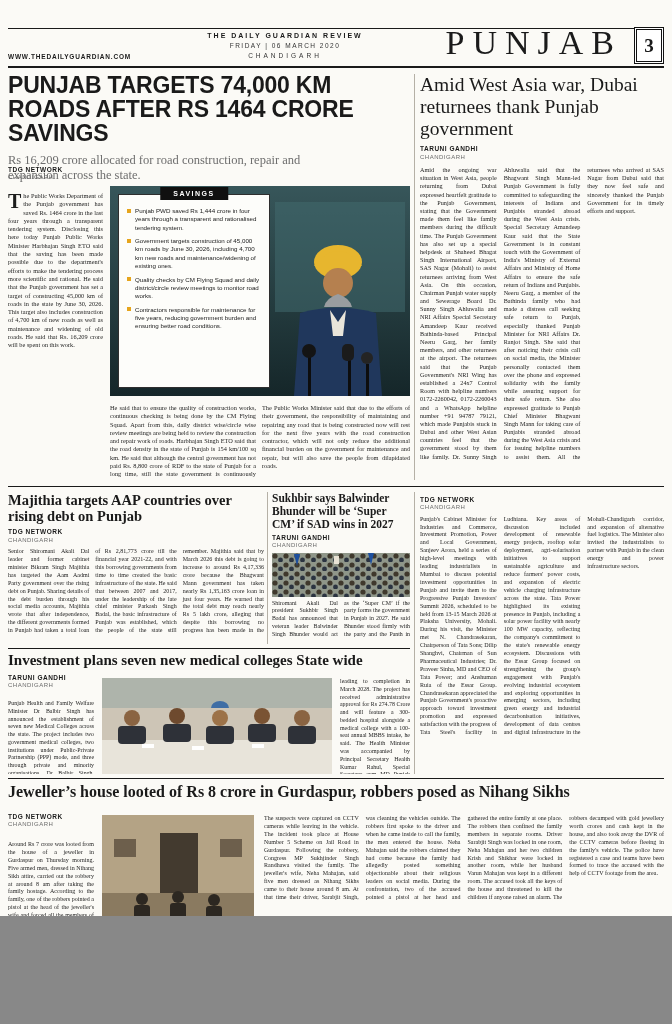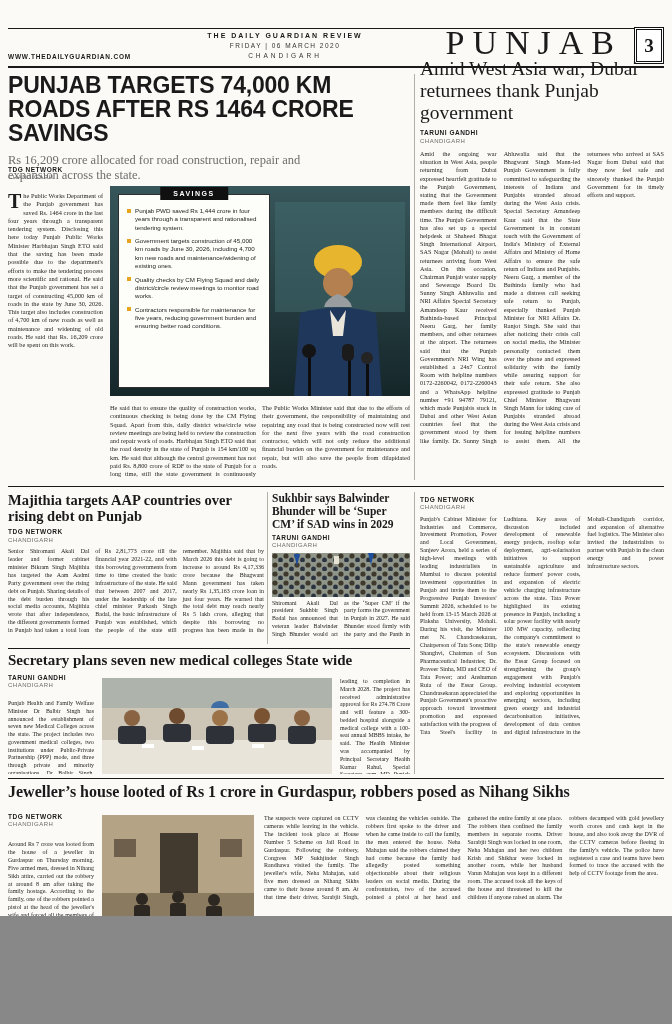--- a/index.html
+++ b/index.html
@@ -42,21 +42,21 @@
   
   .savings{position:absolute;left:8px;top:8px;width:152px;height:194px;background:#fdfdfa;
            border:1px solid #2e2e2e;box-sizing:border-box;padding:12px 8px 4px;}
   .savings-tab{position:absolute;top:-8px;left:50%;transform:translateX(-50%);background:#101010;color:#fff;
                font:700 7px "Liberation Sans",sans-serif;letter-spacing:1.5px;padding:3px 13px;white-space:nowrap;}
   .savings-list{list-style:none;margin:0;padding:0;font:400 6.2px "Liberation Sans",sans-serif;line-height:1.35;text-align:left;}
   .savings-list li{position:relative;padding-left:8px;margin-bottom:5px;}
   .savings-list li::before{content:"";position:absolute;left:0;top:1.5px;width:4px;height:4px;background:#e6a51d;}
 
   
-  .a-dubai{left:420px;top:58px;width:244px;height:406px;}
+  .a-dubai{left:420px;top:74px;width:244px;height:406px;}
   .hl-serif-lg{margin:0;font:400 19.5px "Liberation Serif",serif;line-height:1.12;}
   .a-dubai .byline{margin-top:6px;}
   .a-dubai .bt{margin-top:5px;height:296px;column-count:3;column-gap:7px;font-size:6.2px;}
 
   
   .a-maj{left:8px;top:492px;width:256px;height:152px;}
   .hl-maj{margin:0;font:700 14.5px "Liberation Serif",serif;line-height:1.12;}
   .a-maj .byline{margin-top:4px;}
   .a-maj .bt{margin-top:4px;height:94px;column-count:3;column-gap:6px;font-size:6px;}
 
@@ -179,21 +179,21 @@
     <div class="byline">
       <div class="nm">TDG NETWORK</div>
       <div class="ct">CHANDIGARH</div>
     </div>
     <div class="bt">Senior Shiromani Akali Dal leader and former cabinet minister Bikram Singh Majithia has targeted the Aam Aadmi Party government over the rising debt on Punjab. Sharing details of the debt burden through his social media accounts, Majithia wrote that after independence, the different governments formed in Punjab had taken a total loan of Rs 2,81,773 crore till the financial year 2021-22, and with this borrowing governments from time to time created the basic infrastructure of the state. He said that between 2007 and 2017, under the leadership of the late chief minister Parkash Singh Badal, the basic infrastructure of Punjab was established, which the people of the state still remember. Majithia said that by March 2026 this debt is going to increase to around Rs 4,17,336 crore because the Bhagwant Mann government has taken nearly Rs 1,35,163 crore loan in just four years. He warned that the total debt may reach nearly Rs 5 lakh crore, alleging that despite this borrowing no progress has been made in the basic infrastructure of Punjab. He asked where the money promised from mining revenue and from plugging leakages has gone, and appealed to the people to question the government over what he termed wasteful expenditure.</div>
   </div>
 
   <div class="vrule" style="left:267px;top:492px;height:152px;"></div>
 
   <div class="art a-suk">
-    <h2 class="hl-suk">Sukhbir says Balwinder Bhunder will be ‘Super CM’ if SAD wins in 2029</h2>
+    <h2 class="hl-suk">Sukhbir says Balwinder Bhunder will be ‘Super CM’ if SAD wins in 2027</h2>
     <div class="byline">
       <div class="nm">TARUNI GANDHI</div>
       <div class="ct">CHANDIGARH</div>
     </div>
     <div class="photo-crowd">
       <svg viewBox="0 0 138 44" preserveAspectRatio="none">
         <rect width="138" height="44" fill="#8f9689"></rect>
         <defs>
           <pattern id="cr" width="11" height="9" patternUnits="userSpaceOnUse">
             <circle cx="3" cy="3" r="2.6" fill="#3f382c"></circle>
@@ -215,21 +215,21 @@
     <div class="byline">
       <div class="nm">TDG NETWORK</div>
       <div class="ct">CHANDIGARH</div>
     </div>
     <div class="bt">Punjab's Cabinet Minister for Industries and Commerce, Investment Promotion, Power and Local Government, Sanjeev Arora, held a series of high-level meetings with leading industrialists in Mumbai to discuss potential investment opportunities in Punjab and invite them to the Progressive Punjab Investors' Summit 2026, scheduled to be held from 13-15 March 2026 at Plaksha University, Mohali. During his visit, the Minister met N. Chandrasekaran, Chairperson of Tata Sons; Dilip Shanghvi, Chairman of Sun Pharmaceutical Industries; Dr. Praveer Sinha, MD and CEO of Tata Power; and Anshuman Ruia of the Essar Group. Chandrasekaran appreciated the Punjab Government's proactive approach toward investment promotion and expressed satisfaction with the progress of Tata Steel's facility in Ludhiana. Key areas of discussion included development of renewable energy projects, rooftop solar deployment, agri-solarisation initiatives to support sustainable agriculture and reduce farmers' power costs, and expansion of electric vehicle charging infrastructure across the state. Tata Power highlighted its existing presence in Punjab, including a solar power facility with nearly 100 MW capacity, reflecting the company's commitment to the state's renewable energy ecosystem. Discussions with the Essar Group focused on strengthening the group's engagement with Punjab's evolving industrial ecosystem and exploring opportunities in emerging sectors, including green energy and industrial decarbonisation initiatives, development of data centres and digital infrastructure in the Mohali-Chandigarh corridor, and expansion of alternative fuel logistics. The Minister also invited the industrialists to partner with Punjab in the clean energy and power infrastructure sectors.</div>
   </div>
 
   <div class="rule" style="left:8px;width:402px;top:648px;height:1px;"></div>
 
   <div class="art a-med">
-    <h2 class="hl-med">Secretary plans seven new medical colleges State wide</h2>
+    <h2 class="hl-med">Investment plans seven new medical colleges State wide</h2>
     <div class="byline">
       <div class="nm">TARUNI GANDHI</div>
       <div class="ct">CHANDIGARH</div>
     </div>
     <div class="bt col-m1">Punjab Health and Family Welfare Minister Dr Balbir Singh has announced the establishment of seven new Medical Colleges across the state. The project includes two government medical colleges, two institutions under Public-Private Partnership (PPP) mode, and three through private and minority organisations. Dr Balbir Singh, while addressing a press conference at Punjab Bhawan, shared that construction of the Shaheed Udham Singh State Institute of Medical Sciences in Hoshiarpur is set to begin on March 20, 2026, with a total duration of 24 months,</div>
     <div class="photo-med">
       <svg viewBox="0 0 230 96" preserveAspectRatio="none">
         <rect width="230" height="96" fill="#cdc5b6"></rect>
         <rect width="230" height="30" fill="#aeb4ab"></rect>
         <rect x="0" y="62" width="230" height="34" fill="#e8e4da"></rect>
@@ -250,21 +250,21 @@
         <rect x="90" y="68" width="12" height="4" fill="#ffffff"></rect>
         <rect x="150" y="66" width="12" height="4" fill="#ffffff"></rect>
       </svg>
     </div>
     <div class="bt col-m2">leading to completion in March 2028. The project has received administrative approval for Rs 274.78 Crore and will feature a 300-bedded hospital alongside a medical college with a 100-seat annual MBBS intake, he said. The Health Minister was accompanied by Principal Secretary Health Kumar Rahul, Special Secretary cum MD Punjab Health Systems Corporation (PHSC) Amit Talwar and Director Research and Medical Education Dr Avnish Kumar. New colleges will also come up in Kapurthala, Sangrur, SBS Nagar, Malerkotla and near Ludhiana, adding about 600 additional MBBS seats so that students no longer have to go to countries like Ukraine, China or Nepal for medical degrees.</div>
   </div>
 
   <div class="rule" style="left:8px;right:8px;top:778px;height:1px;"></div>
 
   <div class="art a-jew">
-    <h2 class="hl-jew">Jeweller’s house looted of Rs 1 crore in Gurdaspur, robbers posed as Nihang Sikhs</h2>
+    <h2 class="hl-jew">Jeweller’s house looted of Rs 8 crore in Gurdaspur, robbers posed as Nihang Sikhs</h2>
     <div class="byline">
       <div class="nm">TDG NETWORK</div>
       <div class="ct">CHANDIGARH</div>
     </div>
     <div class="bt col-j1">Around Rs 7 crore was looted from the house of a jeweller in Gurdaspur on Thursday morning. Five armed men, dressed in Nihang Sikh attire, carried out the robbery at around 8 am after taking the family hostage. According to the family, one of the robbers pointed a pistol at the head of the jeweller's wife and forced all the members of the household to gather at one place.</div>
     <div class="photo-jew">
       <svg viewBox="0 0 152 126" preserveAspectRatio="none">
         <rect width="152" height="126" fill="#9f8f76"></rect>
         <rect width="152" height="78" fill="#b4a385"></rect>
         <rect x="58" y="18" width="38" height="60" fill="#433a2f"></rect>

